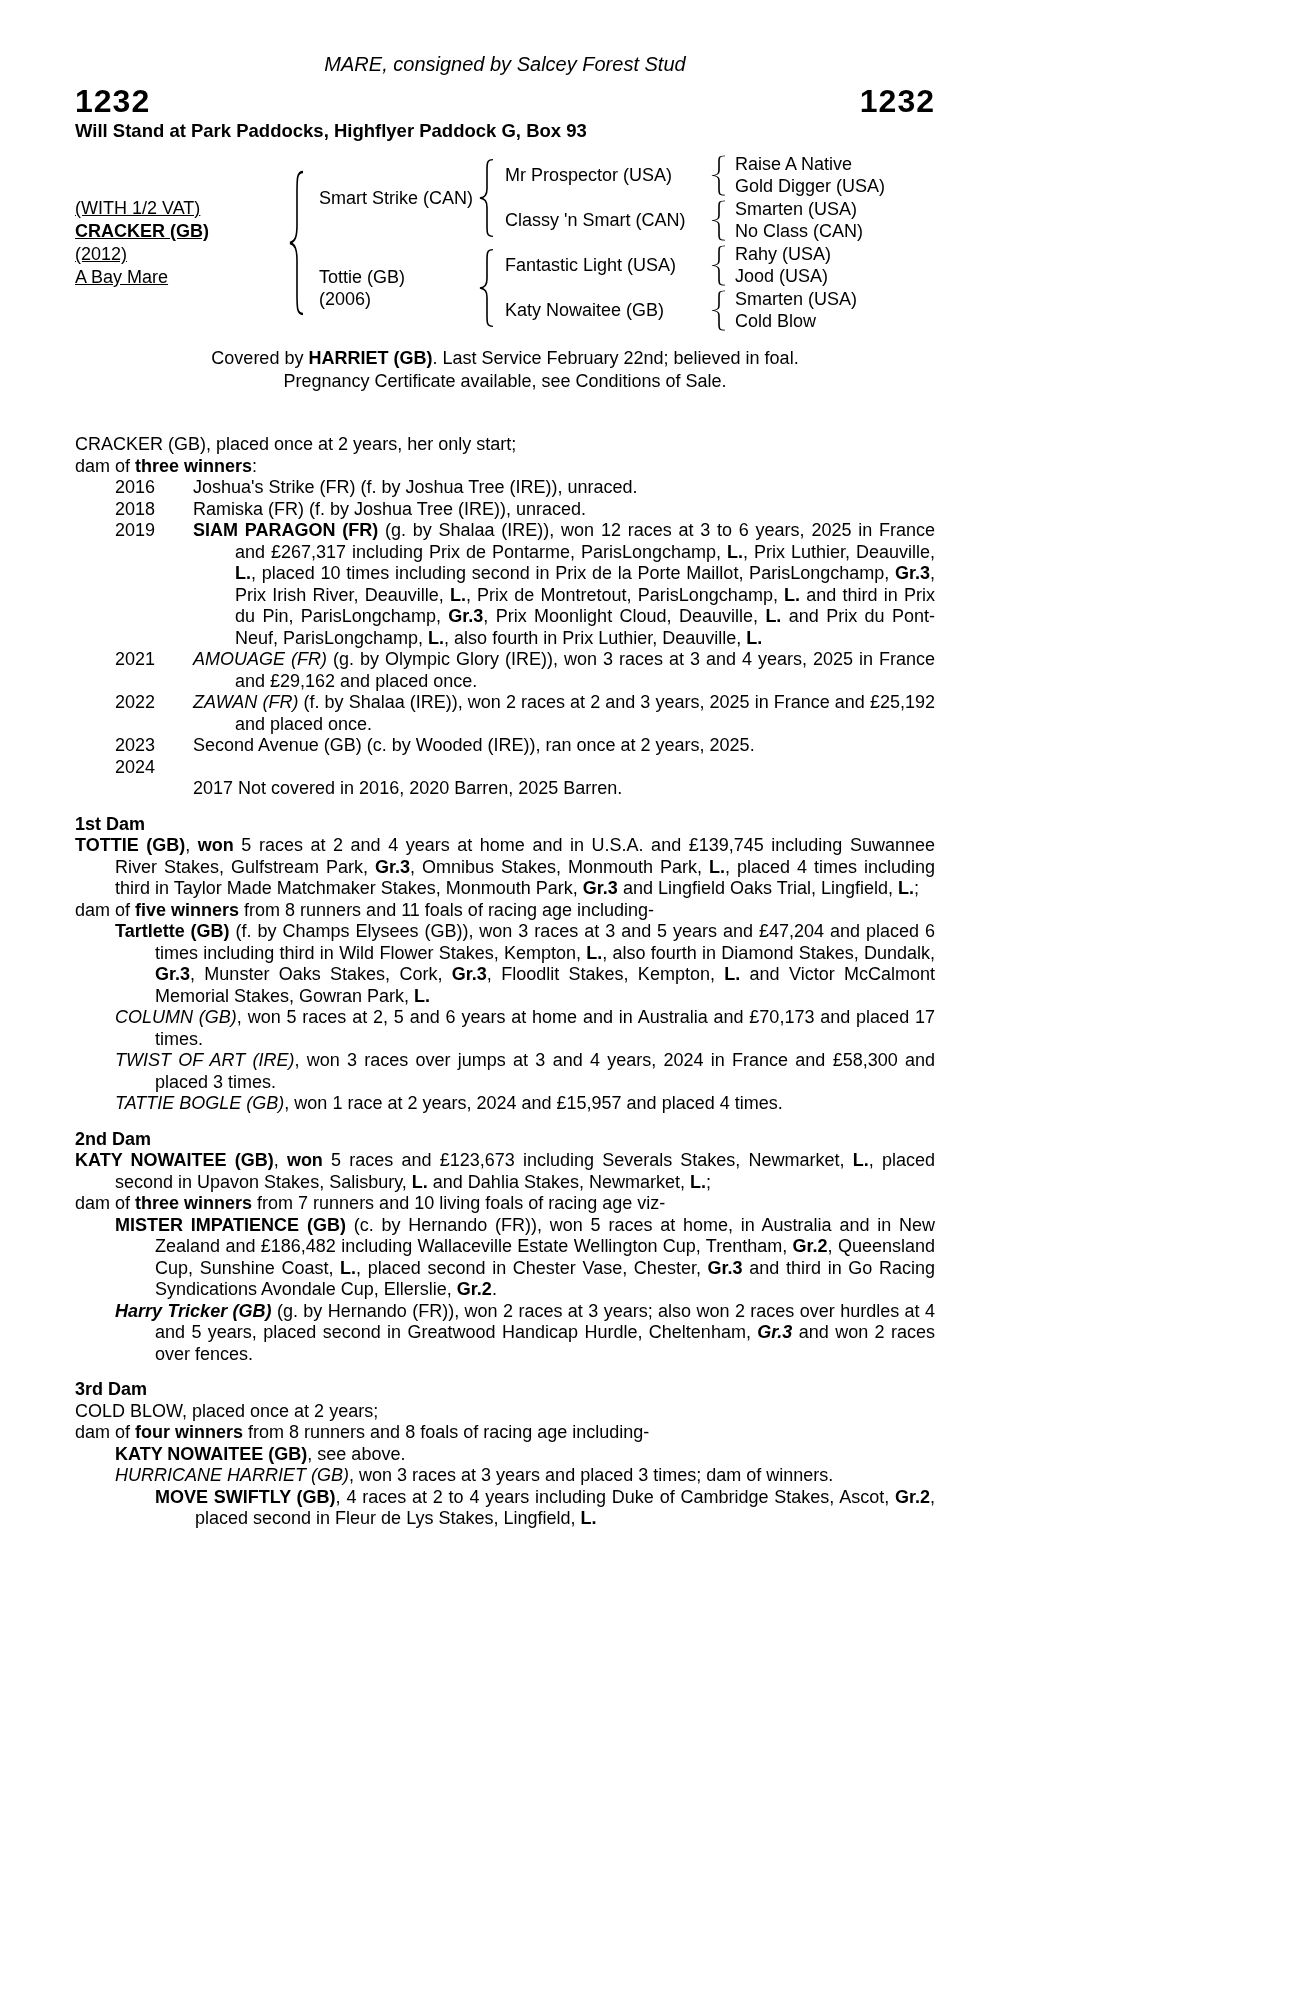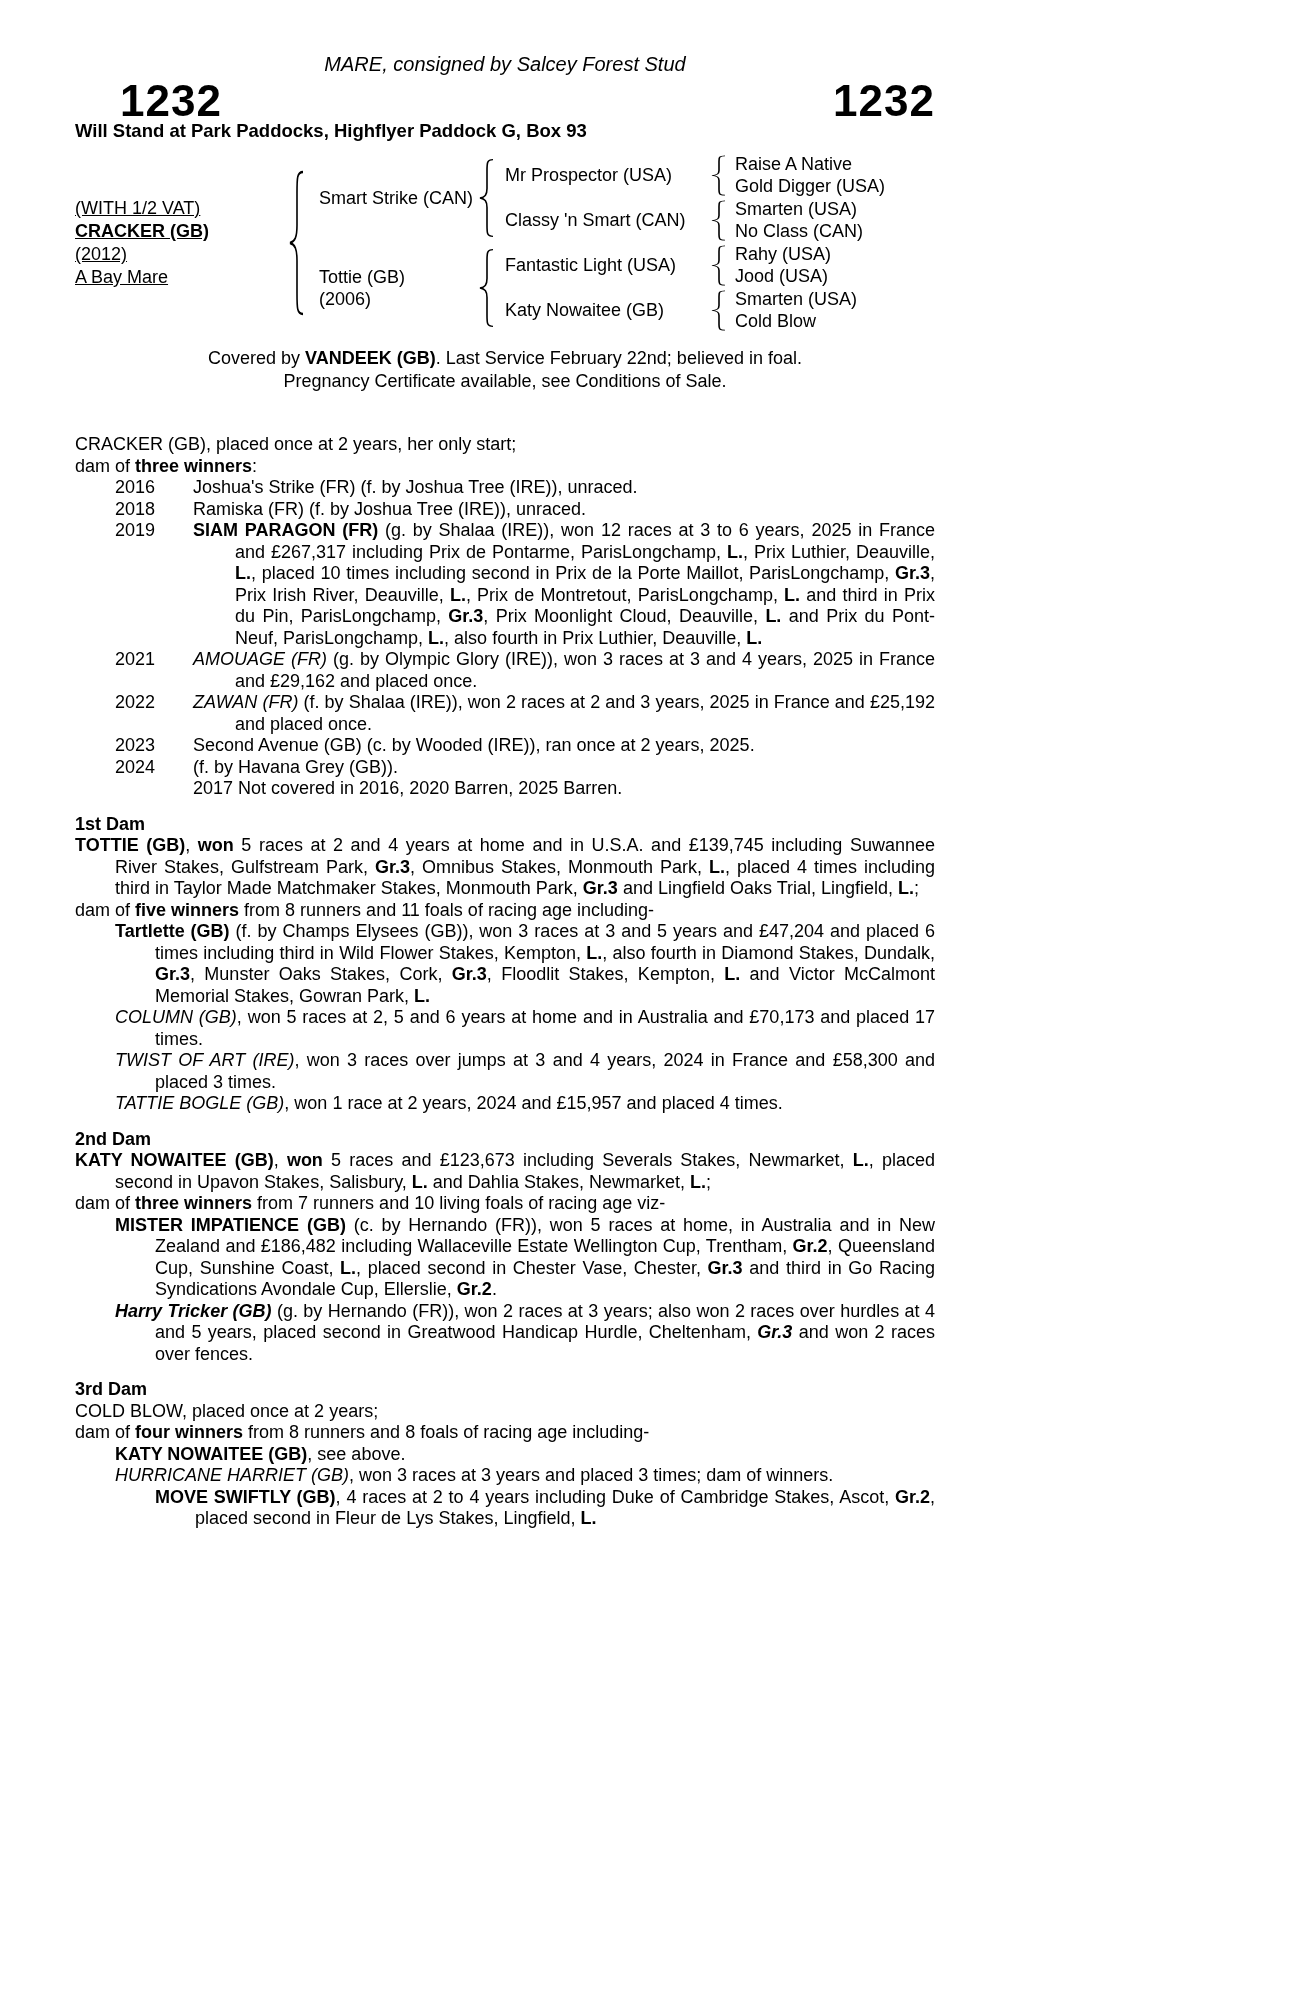--- a/index.html
+++ b/index.html
@@ -8,21 +8,21 @@
     font-family:"Liberation Sans",sans-serif;
     font-size:18px;line-height:21.5px;color:#000;
     -webkit-font-smoothing:antialiased;
   }
   .b{font-weight:bold;}
   .i{font-style:italic;}
   .content{width:860px;margin-left:75px;padding-top:54px;}
 
   .consignor{text-align:center;font-style:italic;font-size:20px;}
   .lot-row{display:flex;justify-content:space-between;margin-top:6px;}
-  .lot{font-weight:bold;font-size:44px;line-height:38px;letter-spacing:1px;margin-left:45px;}
+  .lot{font-weight:bold;font-size:32px;line-height:38px;letter-spacing:1px;}
   .stand{font-weight:bold;font-size:18.5px;}
 
   
   .ped{display:flex;align-items:center;margin-top:12px;}
   .ped-subject{width:212px;flex:none;line-height:23px;text-decoration:underline;}
   .brace{flex:none;width:20px;align-self:stretch;}
   .brace svg{width:100%;height:100%;display:block;}
   .brace.big{margin:16px 0;}
   .brace.med{margin:5px 0;}
   .brace.sml{margin:2px 0;}
@@ -148,21 +148,21 @@
               <div>Cold Blow</div>
             </div>
           </div>
         </div>
       </div>
 
     </div>
   </div>
 
   <div class="covered">
-    <div><span>Covered by </span><span class="b">VANDEEK (GB)</span><span>. Last Service February 22nd; believed in foal.</span></div>
+    <div><span>Covered by </span><span class="b">HARRIET (GB)</span><span>. Last Service February 22nd; believed in foal.</span></div>
     <div><span>Pregnancy Certificate available, see Conditions of Sale.</span></div>
   </div>
 
   <div class="intro">
     <div class="p0"><span>CRACKER (GB), placed once at 2 years, her only start;</span></div>
     <div class="p0"><span>dam of </span><span class="b">three winners</span><span>:</span></div>
   </div>
 
   <div>
     <div class="prow">
@@ -184,21 +184,20 @@
     <div class="prow">
       <div class="pyear">2022</div>
       <div class="ptext"><span class="i">ZAWAN (FR)</span><span> (f. by Shalaa (IRE)), won 2 races at 2 and 3 years, 2025 in France and £25,192 and placed once.</span></div>
     </div>
     <div class="prow">
       <div class="pyear">2023</div>
       <div class="ptext"><span>Second Avenue (GB) (c. by Wooded (IRE)), ran once at 2 years, 2025.</span></div>
     </div>
     <div class="prow">
       <div class="pyear">2024</div>
-      <div class="ptext"><span>(f. by Havana Grey (GB)).</span></div>
     </div>
     <div class="prow">
       <div class="pyear"></div>
       <div class="ptext"><span>2017 Not covered in 2016, 2020 Barren, 2025 Barren.</span></div>
     </div>
   </div>
 
   <div>
     <div class="dam-heading">1st Dam</div>
     <div class="p0"><span class="b">TOTTIE (GB)</span><span>, </span><span class="b">won</span><span> 5 races at 2 and 4 years at home and in U.S.A. and £139,745 including Suwannee River Stakes, Gulfstream Park, </span><span class="b">Gr.3</span><span>, Omnibus Stakes, Monmouth Park, </span><span class="b">L.</span><span>, placed 4 times including third in Taylor Made Matchmaker Stakes, Monmouth Park, </span><span class="b">Gr.3</span><span> and Lingfield Oaks Trial, Lingfield, </span><span class="b">L.</span><span>;</span></div>

